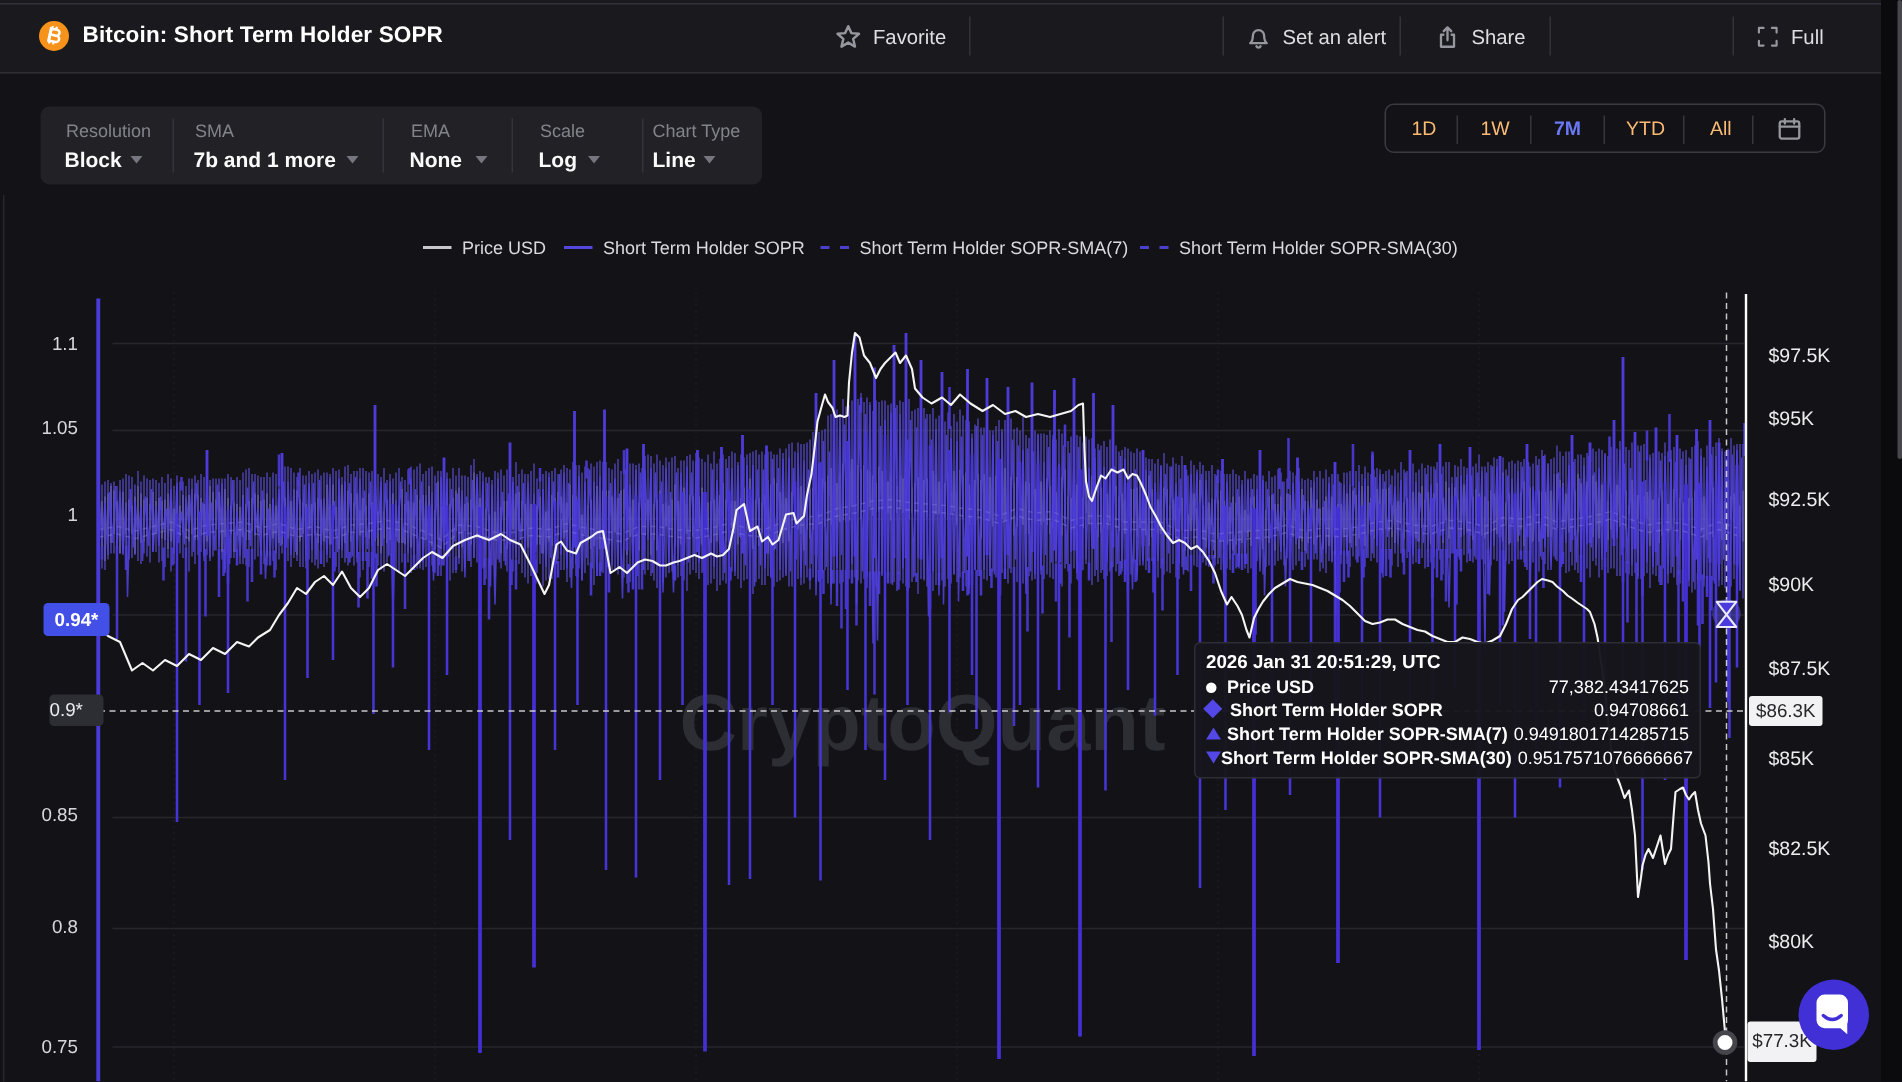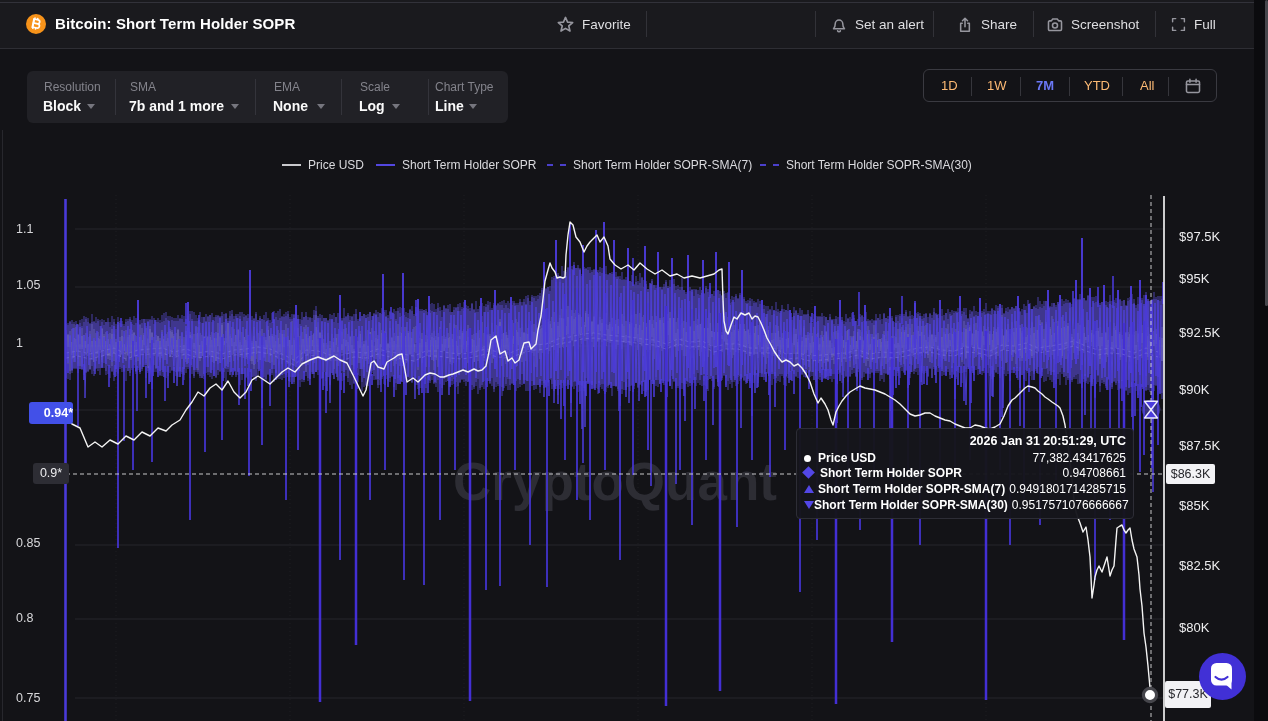--- a/index.html
+++ b/index.html
@@ -20,25 +20,25 @@
 .caret{position:absolute;top:33px;width:0;height:0;border-left:4.5px solid transparent;
   border-right:4.5px solid transparent;border-top:5px solid #76767e}
 #tfbox{position:absolute;left:923px;top:69px;width:294px;height:33px;border:1px solid #3a3a41;border-radius:6px}
 .tf{position:absolute;top:8px;font-size:13px;color:#fdba74}
 .tfsep{position:absolute;top:7px;height:19px;width:1px;background:#36363c}
 #legend{position:absolute;left:0;top:158px;width:1268px;height:18px;font-size:12px;color:#dadade}
 .leg{position:absolute;top:0;display:flex;align-items:center;gap:7px;white-space:nowrap}
 .legline{width:19px;height:0;border-top:2px solid #c9c9cd}
 #tooltip{position:absolute;left:796px;top:428px;width:338px;height:91px;background:rgba(22,22,28,.97);
   border:1px solid #2d2d36;border-radius:4px;font-size:12px;color:#fff;padding:5px 7px 0 7px;white-space:nowrap}
-#tooltip .tt-title{text-align:right;font-weight:bold;font-size:12.5px;height:16px;line-height:15px}
+#tooltip .tt-title{text-align:left;font-weight:bold;font-size:12.5px;height:16px;line-height:15px}
 .tt-row{display:flex;align-items:center;height:15.6px;font-weight:bold;white-space:nowrap}
 .tt-row .v{margin-left:auto;font-weight:normal;letter-spacing:0;padding-left:4px}
 .tt-ic{width:14px;display:inline-block;text-align:left}
-.axlabel{position:absolute;font-size:12.5px;color:#d7d7da;width:36px}
+.axlabel{position:absolute;font-size:12.5px;color:#d7d7da;text-align:right;width:36px}
 .axr{position:absolute;left:1179px;font-size:13px;color:#ededef}
 #chat{position:absolute;left:1199px;top:653px;width:47px;height:47px;border-radius:50%;background:#4130d6}
 #rstrip{position:absolute;left:1254px;top:0;width:14px;height:721px;background:#0b0b0e}
 </style></head><body>
 <div id="chartbg"></div>
 
 <svg class="abs" style="left:0;top:0" width="1268" height="721" viewBox="0 0 1268 721">
   <g stroke="#26262c" stroke-width="1">
     <path d="M75 229H1163M75 287H1163M75 346H1163M75 410H1163M75 545H1163M75 619H1163M75 698H1163"></path>
   </g>
@@ -65,23 +65,23 @@
   <circle cx="1150" cy="695" r="6.6" fill="#fff" stroke="#45454b" stroke-width="3.2"></circle>
 </svg>
 
 <div class="axlabel" style="left:16px;top:222px">1.1</div>
 <div class="axlabel" style="left:16px;top:278px">1.05</div>
 <div class="axlabel" style="left:16px;top:336px">1</div>
 <div class="axlabel" style="left:16px;top:536px">0.85</div>
 <div class="axlabel" style="left:16px;top:611px">0.8</div>
 <div class="axlabel" style="left:16px;top:691px">0.75</div>
 <div style="position:absolute;left:29px;top:402px;width:44px;height:22px;background:#4250e8;border-radius:3px;
-  color:#fff;font-size:12.5px;font-weight:bold;text-align:right;line-height:22px">0.94*</div>
+  color:#fff;font-size:12.5px;font-weight:bold;text-align:center;line-height:22px">0.94*</div>
 <div style="position:absolute;left:33px;top:463px;width:36px;height:21px;background:#2d2d34;border-radius:3px;
-  color:#ececee;font-size:12.5px;text-align:center;line-height:21px">0.9*</div>
+  color:#ececee;font-size:12.5px;text-align:left;line-height:21px">0.9*</div>
 
 <div class="axr" style="top:229px">$97.5K</div>
 <div class="axr" style="top:271px">$95K</div>
 <div class="axr" style="top:325px">$92.5K</div>
 <div class="axr" style="top:382px">$90K</div>
 <div class="axr" style="top:438px">$87.5K</div>
 <div class="axr" style="top:498px">$85K</div>
 <div class="axr" style="top:558px">$82.5K</div>
 <div class="axr" style="top:620px">$80K</div>
 <div style="position:absolute;left:1166px;top:464px;width:49px;height:20px;background:#f2f2f5;border-radius:2px;
@@ -115,27 +115,20 @@
     <span>Set an alert</span>
     </div>
   <div class="tbsep" style="left:933px"></div>
   <div class="tbbtn" style="left:957px">
       <svg width="16" height="16" viewBox="0 0 14 14" class="ticon">
       <path d="M4.6 5.4H3.2v7h7.6v-7H9.4M7 8.6V1.3M4.8 3.3L7 1.1l2.2 2.2"></path>
       </svg>
     <span>Share</span>
     </div>
   <div class="tbsep" style="left:1033px"></div>
-  <div class="tbbtn" style="left:1047px">
-      <svg width="16" height="16" viewBox="0 0 14 14" class="ticon">
-      <path d="M1.3 4.4a1 1 0 0 1 1-1h1.5L5 1.8h4l1.2 1.6h1.5a1 1 0 0 1 1 1v6.4a1 1 0 0 1-1 1H2.3a1 1 0 0 1-1-1z"></path>
-      <circle cx="7" cy="7.4" r="2.2"></circle>
-      </svg>
-    <span>Screenshot</span>
-    </div>
   <div class="tbsep" style="left:1155px"></div>
   <div class="tbbtn" style="left:1171px">
       <svg width="15" height="15" viewBox="0 0 14 14" class="ticon">
       <path d="M1.5 4.4V1.5H4.4M9.6 1.5h2.9v2.9M12.5 9.6v2.9H9.6M4.4 12.5H1.5V9.6"></path>
       </svg>
     <span>Full</span>
     </div>
 </div>
 <div id="toolpanel">
   <div class="tp-label" style="left:17px">Resolution</div>

